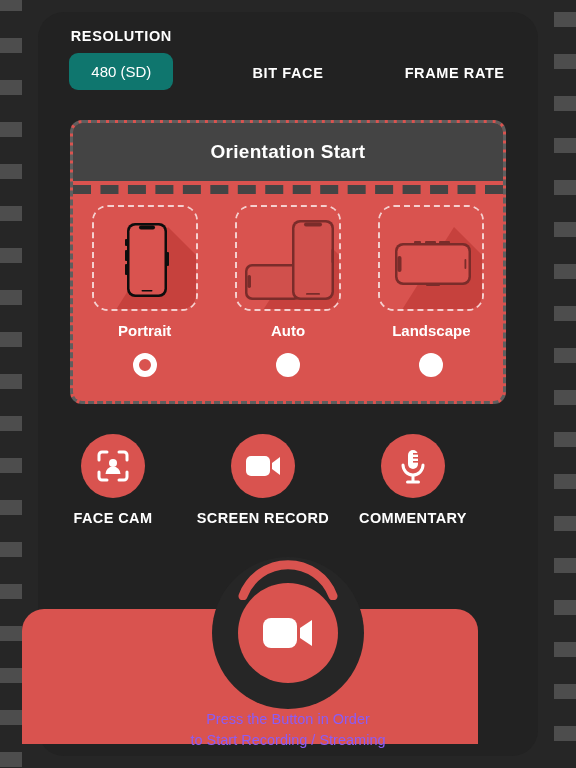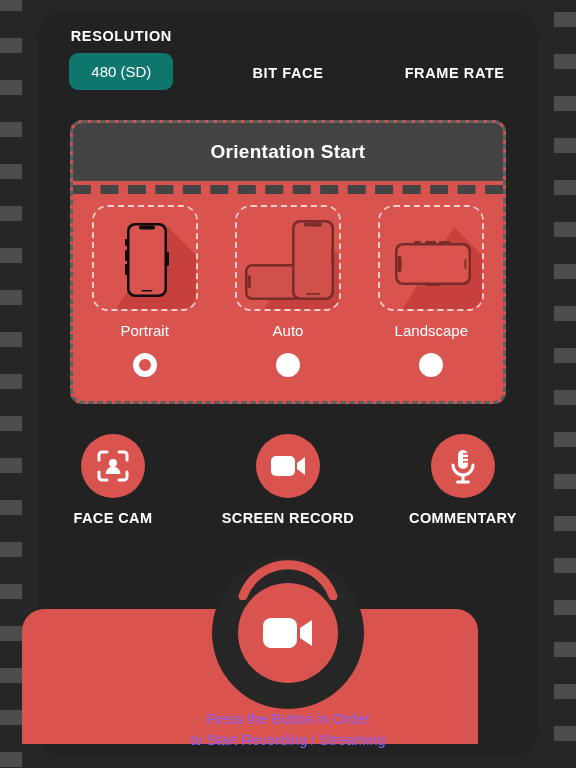--- a/index.html
+++ b/index.html
@@ -142,21 +142,21 @@
     border: 2px dashed rgba(255,255,255,0.72);
     border-radius: 16px;
     box-sizing: border-box;
     position: relative;
     overflow: hidden;
   }
   .option-card svg { position: absolute; left: 0; top: 0; }
   .option-label {
     color: #ffffff;
     font-size: 15px;
-    font-weight: normal;
+    font-weight: bold;
     margin-top: 11px;
     white-space: nowrap;
   }
   .radio {
     margin-top: 14px;
     width: 24px;
     height: 24px;
     border-radius: 50%;
     background: #ffffff;
     box-sizing: border-box;
@@ -166,21 +166,21 @@
     border: 6px solid #ffffff;
   }
 
   
   .actions-row {
     position: absolute;
     left: 0;
     top: 422px;
     width: 500px;
     display: flex;
-    justify-content: space-between;
+    justify-content: flex-start;
   }
   .action {
     display: flex;
     flex-direction: column;
     align-items: center;
     width: 150px;
   }
   .action-circle {
     width: 64px;
     height: 64px;

